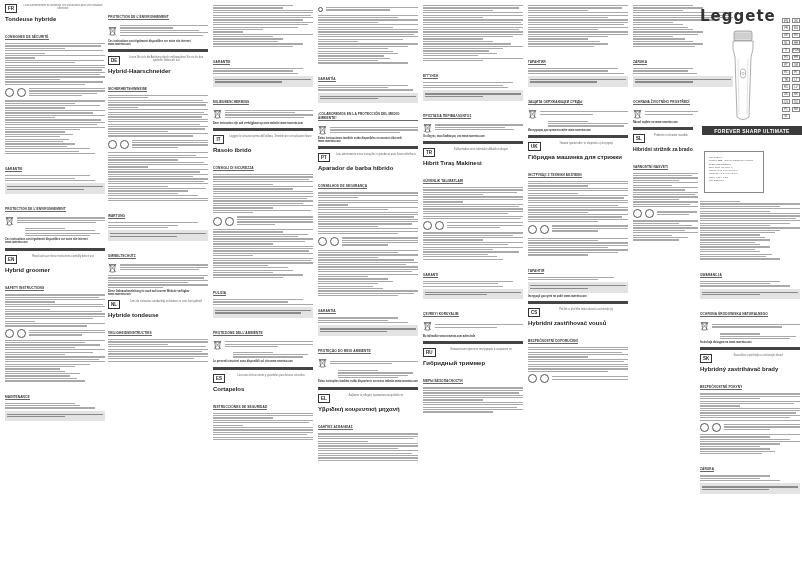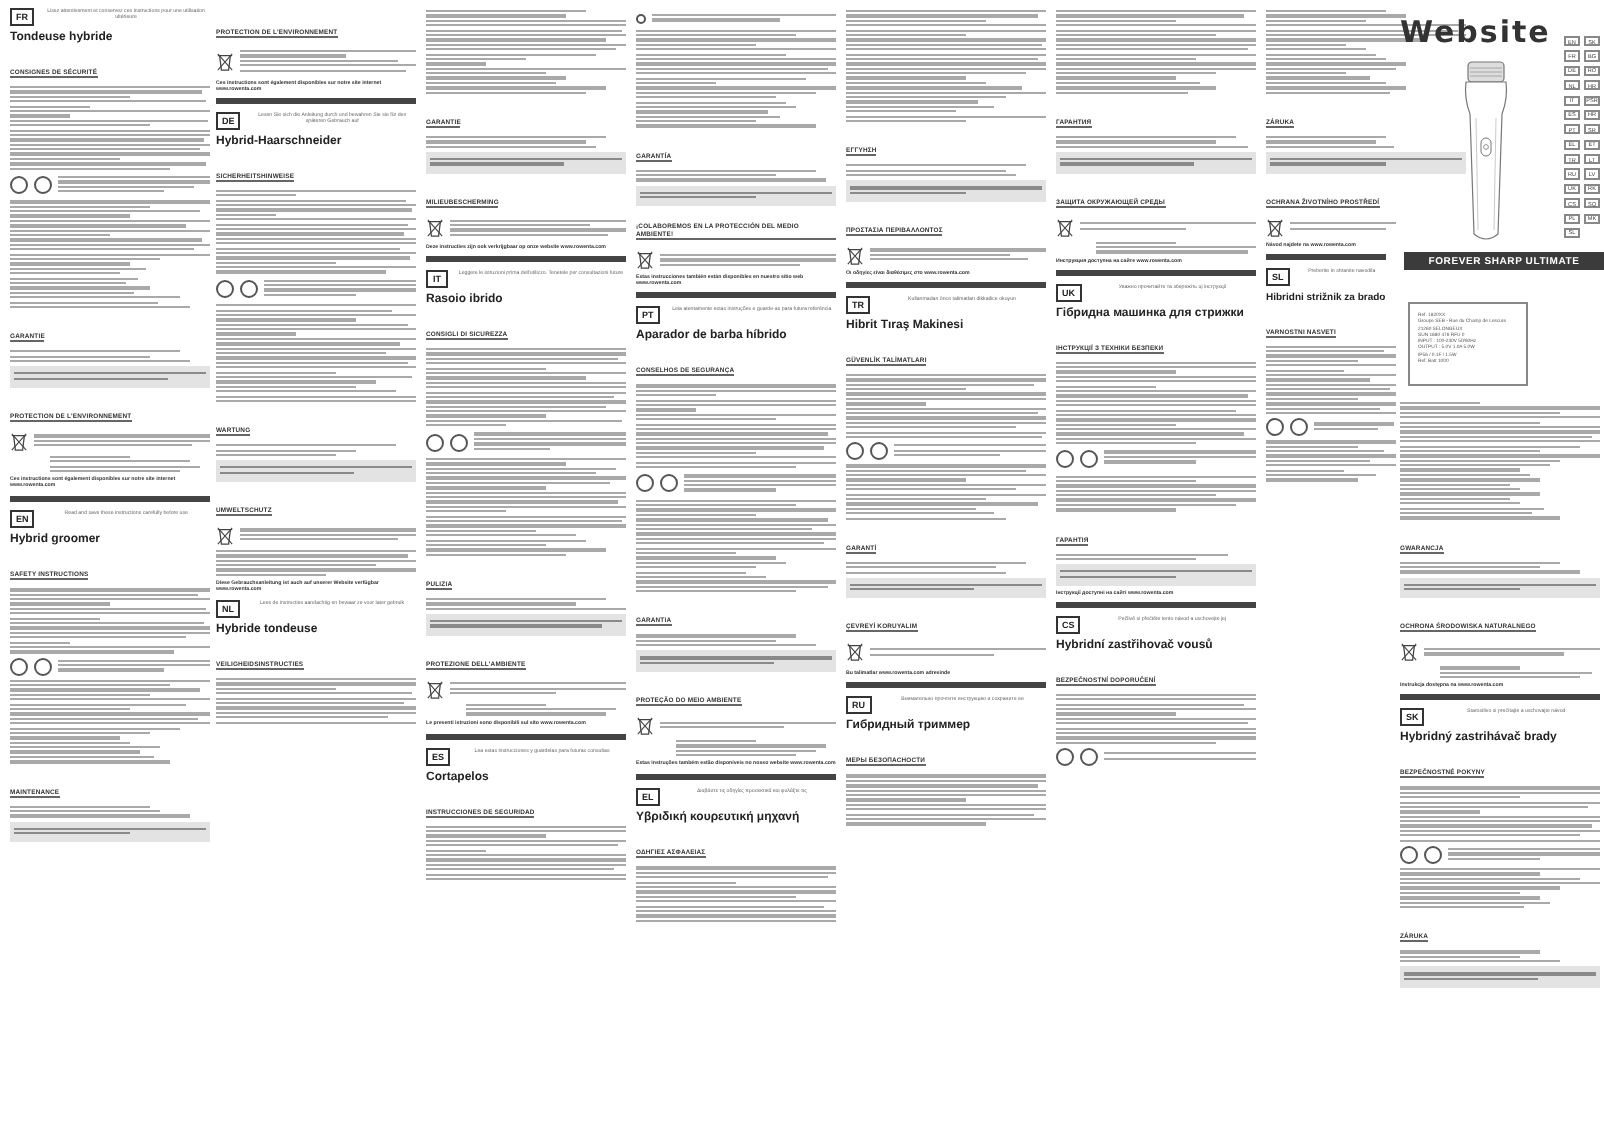--- a/index.html
+++ b/index.html
@@ -1170,21 +1170,21 @@
       </div>
     <div class="warn-box">
         <div class="lines">
           <div class="ln" style="width:100%"></div>
           <div class="ln" style="width:70%"></div>
         </div>
       </div>
   </div>
 </div>
 
-<div class="logo">Website</div>
+<div class="logo">Leggete</div>
 
 <svg class="trimmer" viewBox="0 0 40 95">
   <rect x="10" y="2" width="18" height="10" rx="2" fill="#ddd" stroke="#777" stroke-width="0.6"></rect>
   <line x1="11" y1="5" x2="27" y2="5" stroke="#999" stroke-width="0.4"></line>
   <line x1="11" y1="7" x2="27" y2="7" stroke="#999" stroke-width="0.4"></line>
   <line x1="11" y1="9" x2="27" y2="9" stroke="#999" stroke-width="0.4"></line>
   <path d="M9 12 Q8 20 11 28 L13 88 Q19 93 25 88 L27 28 Q30 20 29 12 Z" fill="#fff" stroke="#777" stroke-width="0.6"></path>
   <path d="M14 30 L15 86 M24 30 L23 86" stroke="#bbb" stroke-width="0.4" fill="none"></path>
   <rect x="16.5" y="40" width="5" height="9" rx="2.5" fill="none" stroke="#777" stroke-width="0.5"></rect>
   <circle cx="19" cy="44.5" r="1.2" fill="none" stroke="#777" stroke-width="0.4"></circle>

